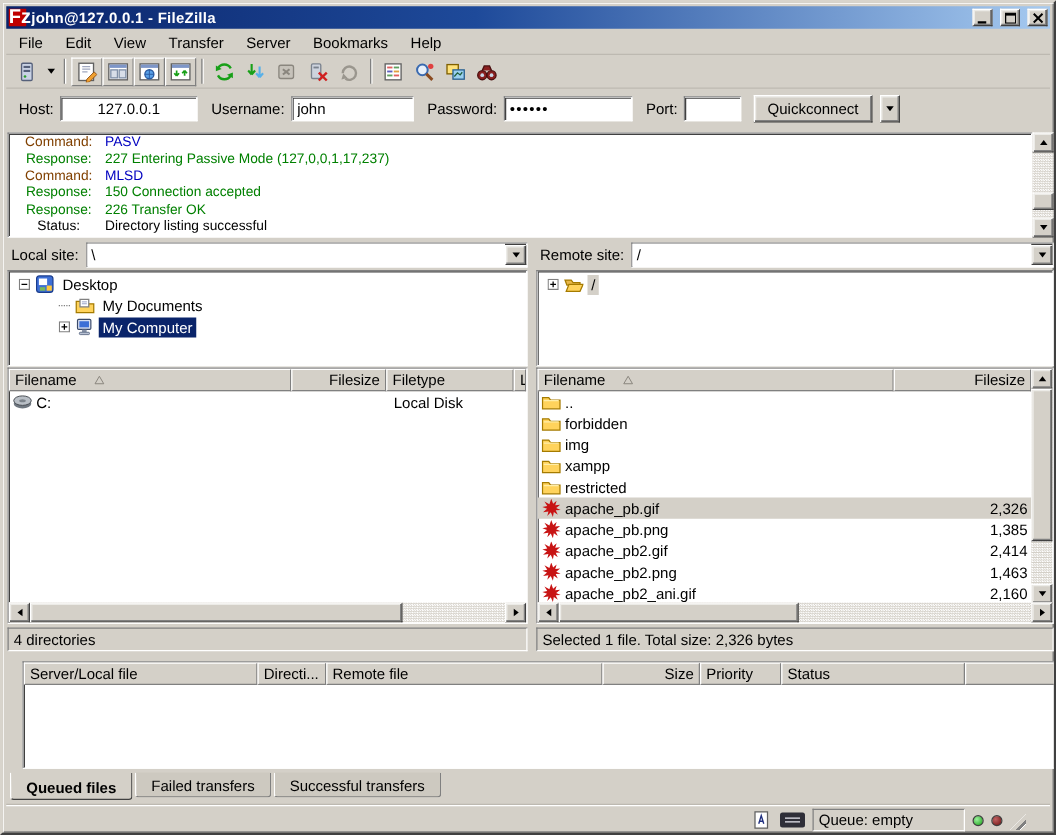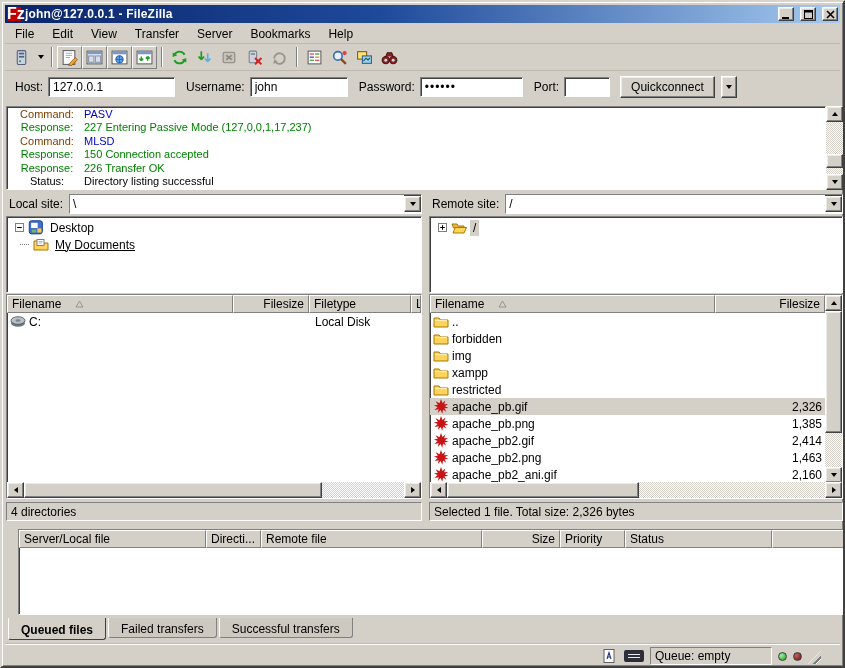--- a/index.html
+++ b/index.html
@@ -38,21 +38,21 @@
   .tb-btn.toggled { border:1px solid; border-color:#FFFFFF #808080 #808080 #FFFFFF; background:#D4D0C8; }
   .tb-btn svg { width:17px; height:17px; }
   .tb-drop { width:13px; height:23px; display:flex; align-items:center; justify-content:center; }
   .tb-sep { width:2px; height:20px; border-left:1px solid #808080; border-right:1px solid #FFFFFF; margin:0 4px; }
   .arr-dn { width:0; height:0; border-left:3px solid transparent; border-right:3px solid transparent; border-top:4px solid #000; }
 
   
   .quickbar { position:absolute; left:3px; top:68px; right:3px; height:33px; display:flex; align-items:center; gap:5px; padding-left:10px; border-top:1px solid #BDB9B1; }
   .qc-label { margin-left:6px; }
   .qc-input { height:20px; border:1px solid; border-color:#808080 #FFFFFF #FFFFFF #808080; box-shadow: inset 1px 1px 0 #404040; background:#fff; font-family:"Liberation Sans", sans-serif; font-size:12px; padding:1px 4px; outline:none; }
-  .w-host{width:127px;} .w-user{width:98px;} .w-pass{width:103px; letter-spacing:1px;} .w-port{width:46px;}
+  .w-host{width:110px;text-align:center;} .w-user{width:98px;} .w-pass{width:103px; letter-spacing:1px;} .w-port{width:46px;}
   .qc-btn { height:22px; padding:0 10px; font-size:12px; display:flex; align-items:center; }
   .qc-btn-arrow { width:16px; height:22px; display:flex; align-items:center; justify-content:center; margin-left:1px; }
 
   
   .logpanel { position:absolute; left:4px; top:104px; width:820px; height:84px; font-size:11px; line-height:13.4px; padding:1px 0 0 3px; overflow:hidden; }
   .log-line { display:flex; white-space:nowrap; }
   .log-label { width:74px; flex:0 0 auto;text-align:center; }
   .t-command .log-label { color:#804000; }
   .t-command .log-msg { color:#0000C0; }
   .t-response .log-label, .t-response .log-msg { color:#008000; }
@@ -70,21 +70,21 @@
   .tri-rt { width:0;height:0;border-top:3px solid transparent;border-bottom:3px solid transparent;border-left:4px solid #000; }
 
   
   .sitebar { position:absolute; top:192px; height:20px; display:flex; align-items:center; }
   .sitebar .slabel { padding:0 6px 0 3px; white-space:nowrap; }
   .combo { flex:1; height:20px; display:flex; align-items:center; }
   .combo .cval { flex:1; padding-left:3px; background:#fff; height:100%; display:flex; align-items:center; }
   .combo .cbtn { width:17px; height:16px; margin:0 0 0 auto; display:flex; align-items:center; justify-content:center; flex:0 0 auto; }
   .treepanel { position:absolute; top:214px; height:77px; overflow:hidden; padding-top:2px; }
   .trow { height:17px; display:flex; align-items:center; padding-left:8px; }
-  .trow.lvl1 { padding-left:13px;text-decoration:underline; }
+  .trow.lvl1 { padding-left:40px; }
   .exp { width:9px; height:9px; flex:0 0 auto; }
   .exp-spacer { width:9px; height:1px; border-top:1px dotted #808080; flex:0 0 auto; }
   .tic { width:16px; height:15px; margin:0 3px 0 4px; flex:0 0 auto; }
   .tlabel { padding:1px 3px; white-space:nowrap; }
   .tlabel.sel { background:#0A246A; color:#fff; }
   .tlabel.sel-inactive { background:#D4D0C8; }
 
   
   .listpanel { position:absolute; top:292px; height:205px; overflow:hidden; }
   .lheader { display:flex; height:18px; }
@@ -455,20 +455,29 @@
         </svg>
       <span class="tlabel">Desktop</span>
     </div>
     <div class="trow lvl1">
       <span class="exp-spacer"></span>
       <svg class="tic">
           <use href="#i-docs"></use>
         </svg>
       <span class="tlabel">My Documents</span>
     </div>
+    <div class="trow lvl1">
+      <svg class="exp">
+          <use href="#i-plus"></use>
+        </svg>
+      <svg class="tic">
+          <use href="#i-computer"></use>
+        </svg>
+      <span class="tlabel sel">My Computer</span>
+    </div>
   </div>
 
   <div class="treepanel sunkenw" style="left:427px; width:414px;">
     <div class="trow">
       <svg class="exp">
           <use href="#i-plus"></use>
         </svg>
       <svg class="tic">
           <use href="#i-folder-open"></use>
         </svg>

